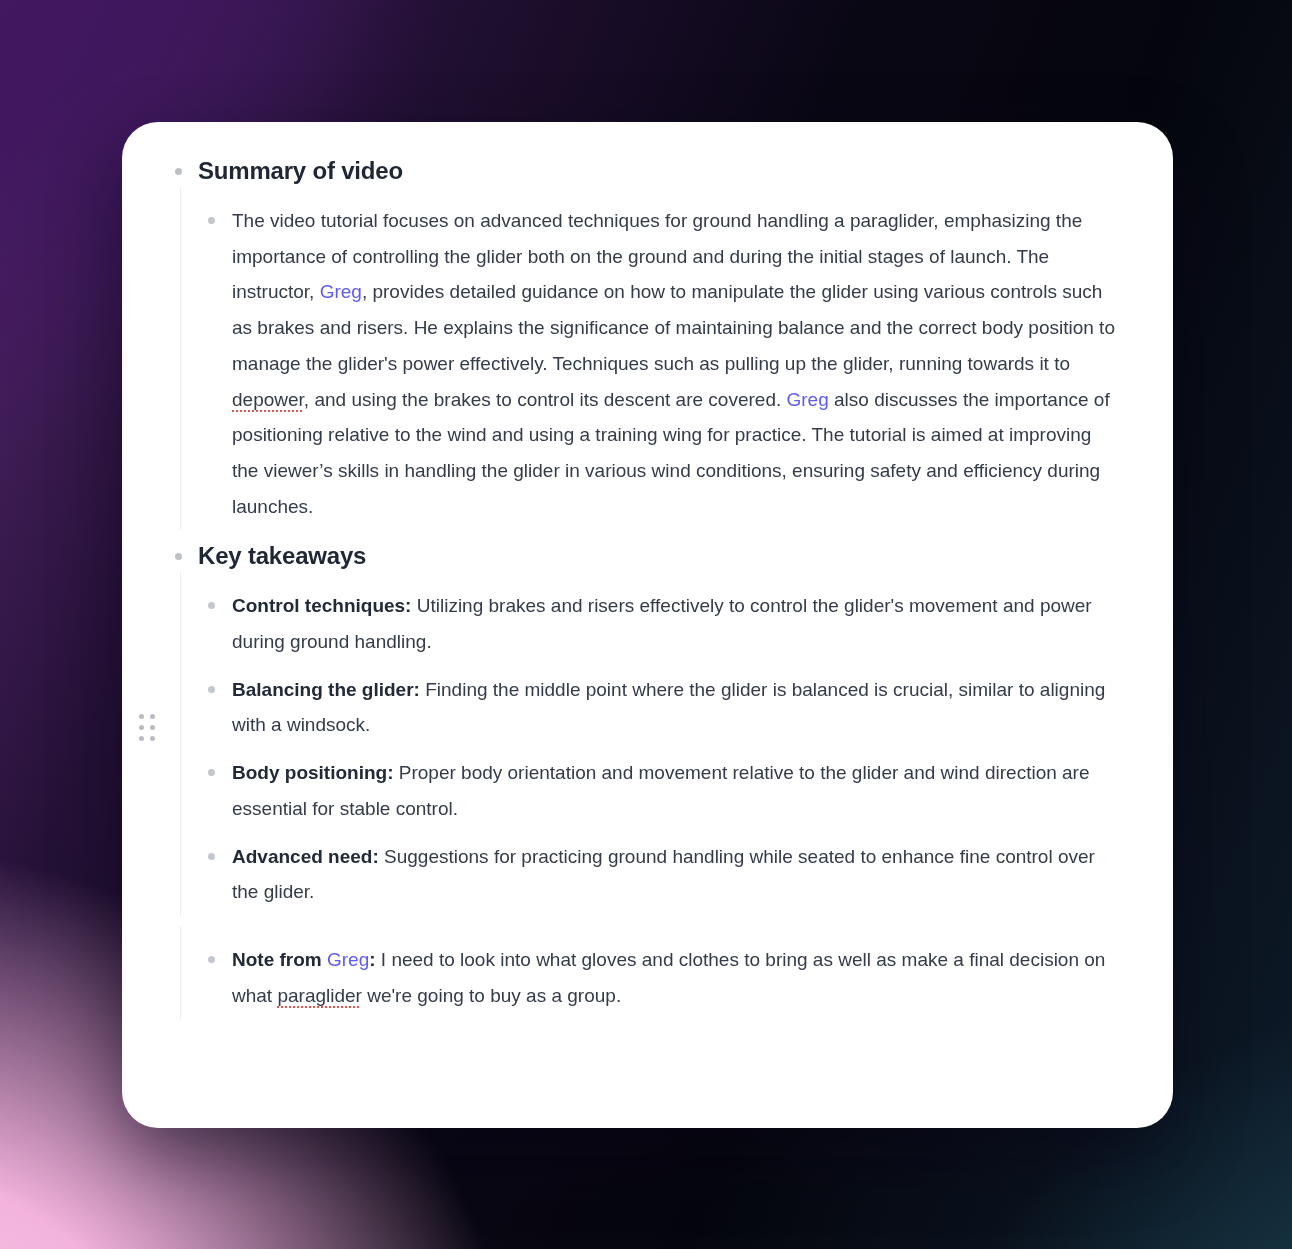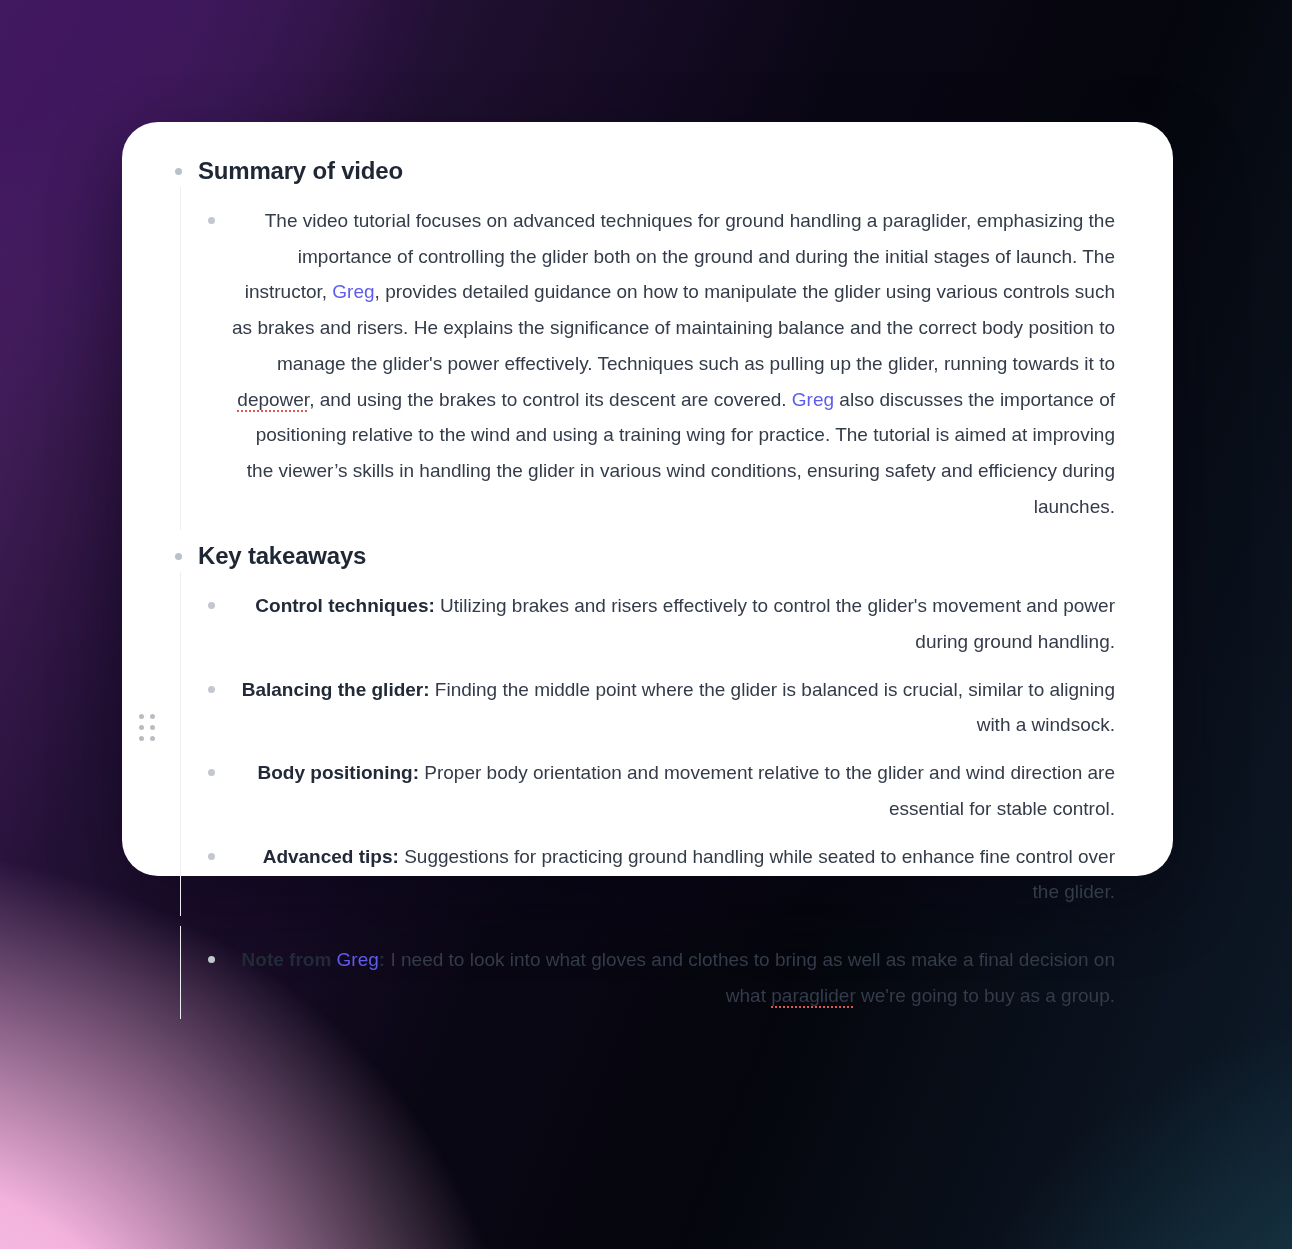--- a/index.html
+++ b/index.html
@@ -9,26 +9,25 @@
     position: relative;
     background:
       radial-gradient(1050px 950px at -10% 115%, #ffd4ec 0%, #f2b2dc 28%, rgba(238,170,215,0) 62%),
       radial-gradient(880px 980px at -6% -12%, #401861 0%, rgba(62,22,94,0.85) 30%, rgba(62,22,94,0) 62%),
       radial-gradient(900px 820px at 112% 118%, #1d4a57 0%, rgba(23,60,72,0) 58%),
       linear-gradient(112deg, #55256f 0%, #241136 22%, #0a0715 48%, #05060d 66%, #0e1b2a 100%);
   }
   .card {
     position: absolute;
     left: 122px; top: 122px;
-    width: 1051px; height: 754px;
+    width: 1051px; height: 1006px;
     background: var(--card-bg, #ffffff);
     border-radius: 36px;
     box-shadow: 0 28px 70px rgba(8, 4, 22, 0.45);
     padding: 33px 58px 0 56px;
-    text-align: right;
   }
   .section { position: relative; }
   .section + .section { margin-top: 10px; }
   .heading-row { display: flex; align-items: flex-start; }
   .bullet {
     flex: 0 0 auto;
     width: 7px; height: 7px;
     border-radius: 50%;
     background: #bcc1c9;
   }
@@ -119,21 +118,21 @@
       <div class="list-item">
         <span class="bullet"></span>
         <p><span class="seg-bold">Balancing the glider:</span><span class="seg-plain"> Finding the middle point where the glider is balanced is crucial, similar to aligning with a windsock.</span></p>
       </div>
       <div class="list-item">
         <span class="bullet"></span>
         <p><span class="seg-bold">Body positioning:</span><span class="seg-plain"> Proper body orientation and movement relative to the glider and wind direction are essential for stable control.</span></p>
       </div>
       <div class="list-item">
         <span class="bullet"></span>
-        <p><span class="seg-bold">Advanced tips:</span><span class="seg-plain"> Suggestions for practicing ground handling while seated to enhance fine control over the glider.</span></p>
+        <p><span class="seg-bold">Advanced need:</span><span class="seg-plain"> Suggestions for practicing ground handling while seated to enhance fine control over the glider.</span></p>
       </div>
     </div>
   </div>
 
   <div class="section">
     <div class="section-children">
       <div class="list-item">
         <span class="bullet"></span>
         <p><span class="seg-bold">Note from </span><span class="seg-link">Greg</span><span class="seg-bold">:</span><span class="seg-plain"> I need to look into what gloves and clothes to bring as well as make a final decision on what </span><span class="seg-misspelled">paraglider</span><span class="seg-plain"> we're going to buy as a group.</span></p>
       </div>

